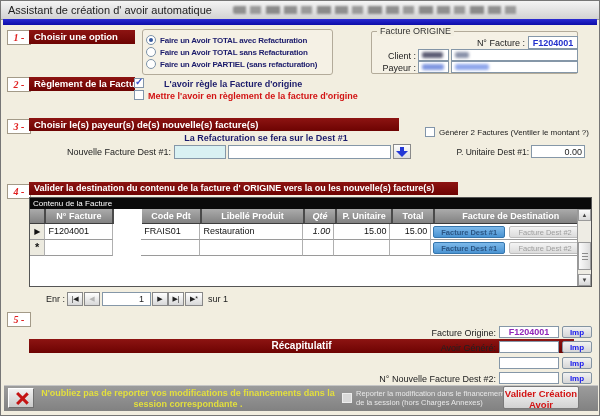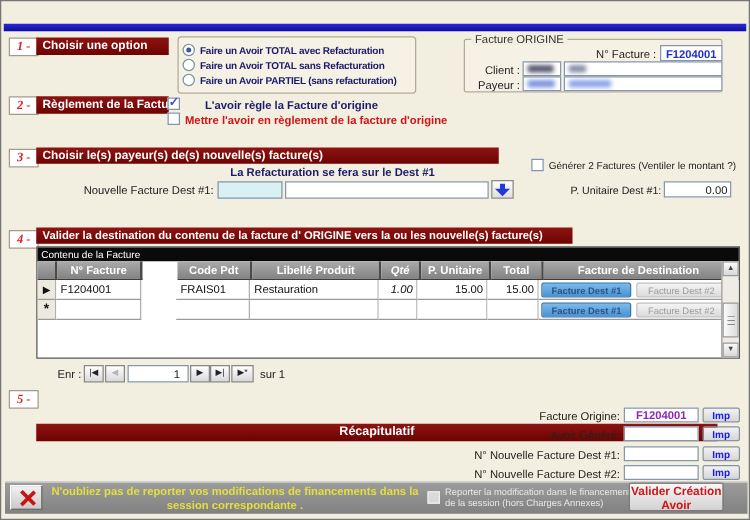--- a/index.html
+++ b/index.html
@@ -67,20 +67,24 @@
   .warn{position:absolute;left:38px;top:387px;width:298px;color:#e3df3d;font-weight:bold;font-size:9px;line-height:11px;text-align:center;}
   .report{position:absolute;left:355px;top:388px;width:150px;color:#e8e8e8;font-size:7.5px;line-height:9px;}
   .valbtn{position:absolute;left:502px;top:385px;width:76px;height:23px;background:linear-gradient(#f8f8f8,#d2d2d2);border:1px solid #7a7a7a;border-radius:2px;color:#d21414;font-weight:bold;font-size:9.5px;line-height:11px;text-align:center;box-sizing:border-box;padding-top:1px;}
   .note{position:absolute;font-weight:bold;font-size:9px;color:#1b1b6b;text-align:center;white-space:nowrap;}
 </style>
 </head>
 <body>
 
 <div class="win">
 
+  <div class="titlebar">
+    <span class="title">Assistant de création d' avoir automatique</span>
+    <div class="tblur"></div>
+  </div>
   <div class="bluebar"></div>
 
   <div class="numbox" style="top:29px;">1 -</div>
   <div class="secbar" style="left:28px;top:29px;width:106px;">Choisir une option</div>
 
   <div class="grp" style="left:141px;top:28px;width:191px;height:46px;"></div>
   <div class="radio sel" style="left:145px;top:34px;"></div>
   <div class="lbl navy" style="left:159px;top:35px;font-size:8px;letter-spacing:-0.2px;">Faire un Avoir TOTAL avec Refacturation</div>
   <div class="radio" style="left:145px;top:46px;"></div>
   <div class="lbl navy" style="left:159px;top:47px;font-size:8px;letter-spacing:-0.2px;">Faire un Avoir TOTAL sans Refacturation</div>
@@ -194,21 +198,20 @@
   <div class="secbar" style="left:28px;top:310px;width:545px;text-align:center;font-size:10px;margin-top:28px;">Récapitulatif</div>
 
   <div class="lbl r" style="left:320px;top:327px;width:175px;">Facture Origine:</div>
   <input class="field" style="left: 498px; top: 325px; width: 60px; height: 12px; color: rgb(145, 38, 184); font-weight: bold; text-align: center;" value="F1204001">
   <div class="impbtn" style="left:561px;top:325px;">Imp</div>
 
   <div class="lbl r" style="left:320px;top:342px;width:175px;">Avoir Généré:</div>
   <input class="field" style="left: 498px; top: 340px; width: 60px; height: 12px;" value="">
   <div class="impbtn" style="left:561px;top:340px;">Imp</div>
 
-  <div class="lbl r" style="left:320px;top:358px;width:175px;">N° Nouvelle Facture Dest #1:</div>
   <input class="field" style="left: 498px; top: 356px; width: 60px; height: 12px;" value="">
   <div class="impbtn" style="left:561px;top:356px;">Imp</div>
 
   <div class="lbl r" style="left:320px;top:373px;width:175px;">N° Nouvelle Facture Dest #2:</div>
   <input class="field" style="left: 498px; top: 371px; width: 60px; height: 12px;" value="">
   <div class="impbtn" style="left:561px;top:371px;">Imp</div>
 
   <div class="footer"></div>
   <div class="xbtn">
     <span class="xl a"></span>

